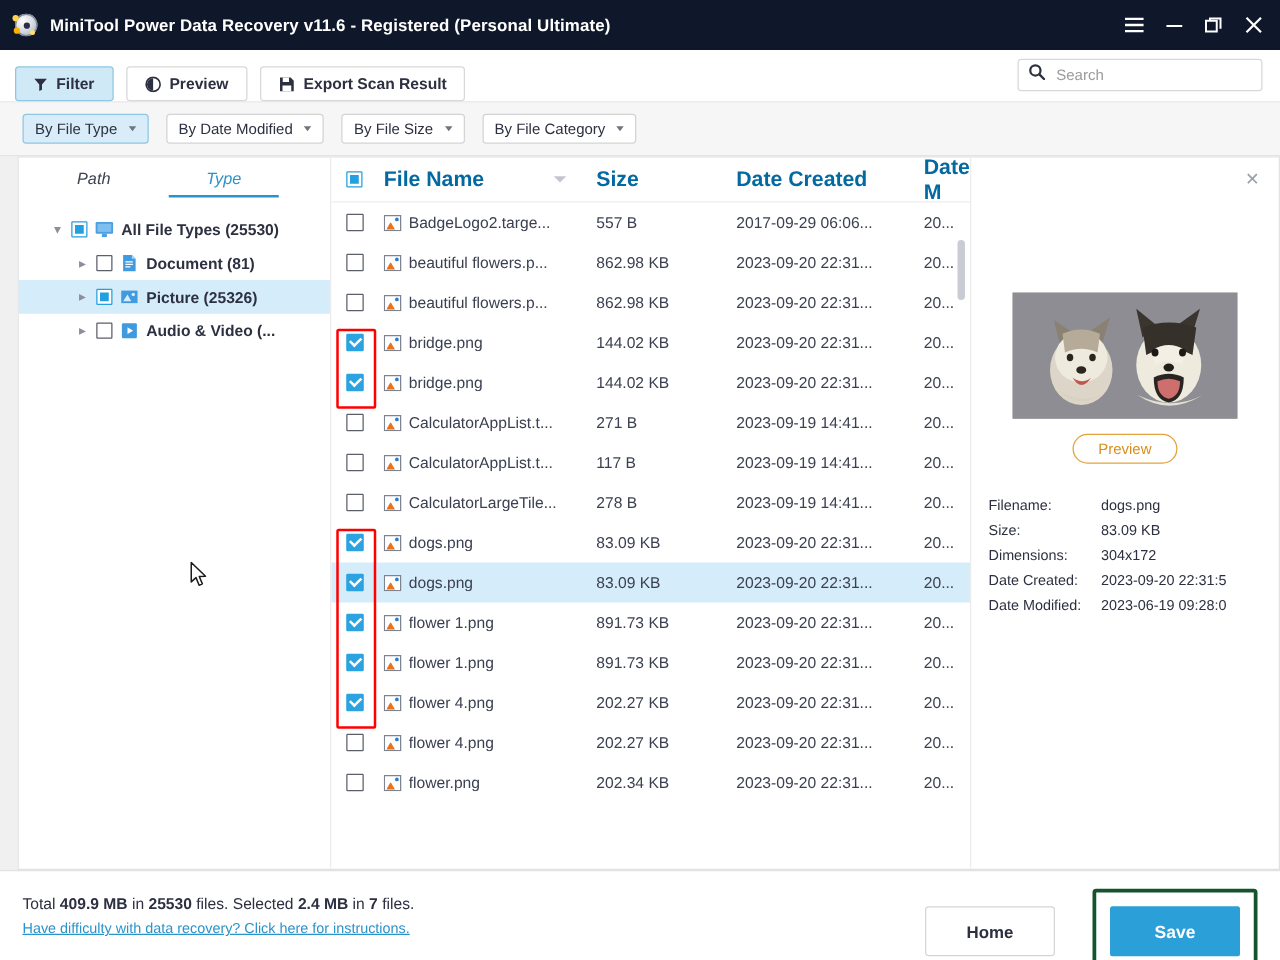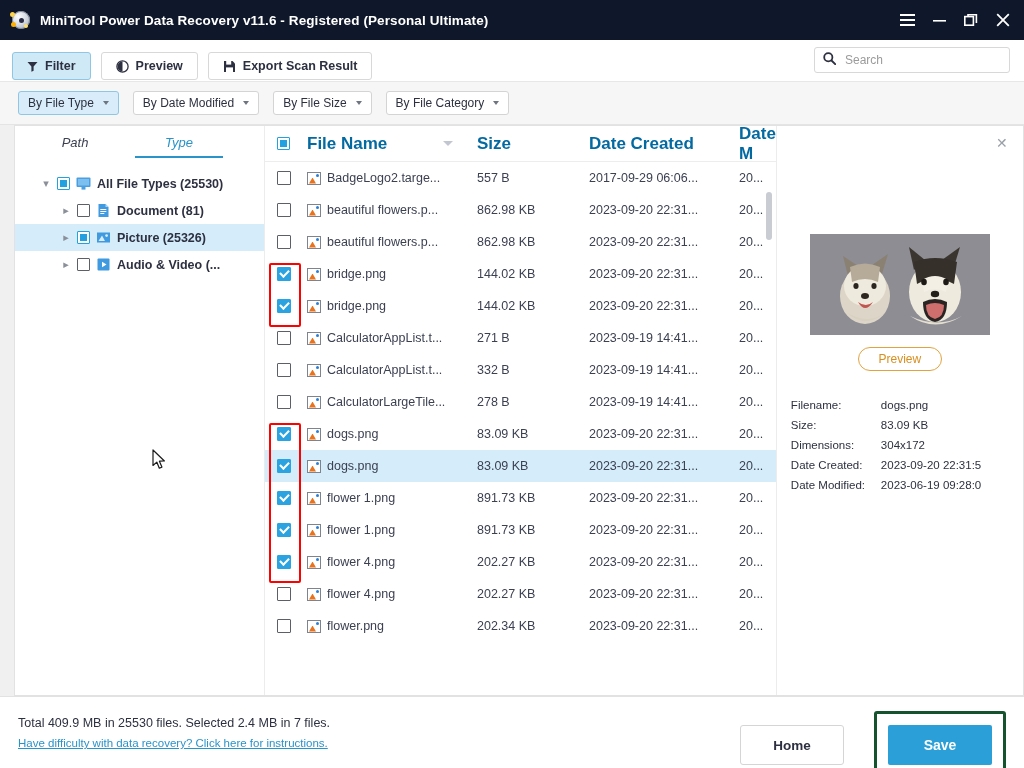--- a/index.html
+++ b/index.html
@@ -67,22 +67,22 @@
     color: #ffffff;
     cursor: default;
   }
   .wbtn svg { display: block; }
 
   
   .toolbar {
     height: 42px;
     background: #ffffff;
     border-bottom: 1px solid #e7e7e7;
-    display: flex; align-items: flex-start;
-    padding: 12px 12px;
+    display: flex; align-items: flex-end;
+    padding: 0 12px;
     flex: 0 0 42px;
     position: relative;
   }
   .tbtn {
     height: 28px;
     border: 1px solid #d8d8d8;
     background: #ffffff;
     border-radius: 3px;
     display: flex; align-items: center; gap: 7px;
     padding: 0 14px;
@@ -343,21 +343,21 @@
   .footer {
     height: 72px; flex: 0 0 72px;
     background: #ffffff;
     border-top: 1px solid #e2e2e2;
     display: flex; align-items: center;
     padding: 0 18px;
     position: relative;
   }
   .f-left { display: flex; flex-direction: column; gap: 7px; }
   .f-total { font-size: 12.5px; color: #2d3040; }
-  .f-total b { font-weight: normal; }
+  .f-total b { font-weight: bold; }
   .f-link {
     font-size: 11.5px; color: #2a93c9;
     text-decoration: underline; cursor: pointer;
   }
   .f-right {
     position: absolute; right: 18px; top: 14px;
     display: flex; align-items: center; gap: 30px;
   }
   .btn-home {
     width: 104px; height: 40px;
@@ -654,21 +654,21 @@
               <div class="col-dm">20...</div>
             </div>
             <div class="row">
               <div class="col-cb">
                 <span class="fcbx"></span>
               </div>
               <div class="col-name">
                 <span class="imgicon"></span>
                 <span>CalculatorAppList.t...</span>
               </div>
-              <div class="col-size">332 B</div>
+              <div class="col-size">117 B</div>
               <div class="col-dc">2023-09-19 14:41...</div>
               <div class="col-dm">20...</div>
             </div>
             <div class="row">
               <div class="col-cb">
                 <span class="fcbx"></span>
               </div>
               <div class="col-name">
                 <span class="imgicon"></span>
                 <span>CalculatorLargeTile...</span>

